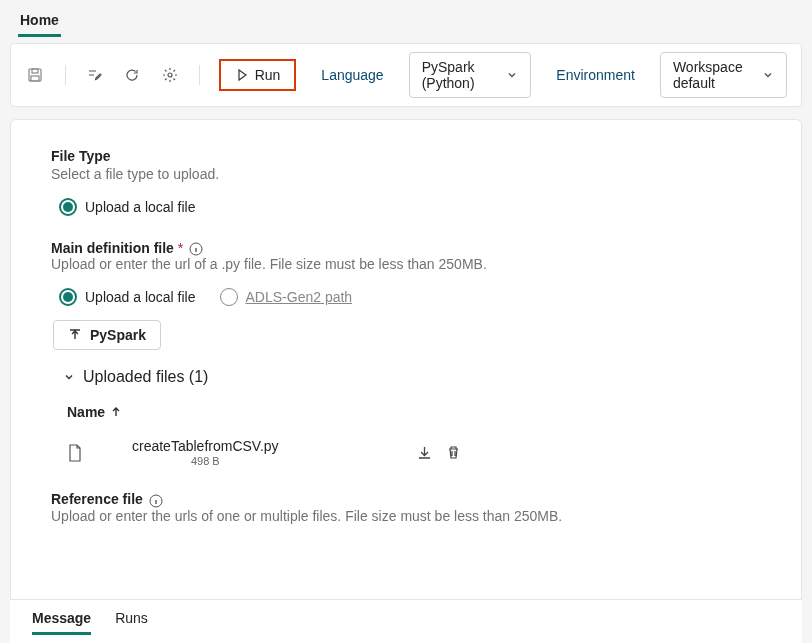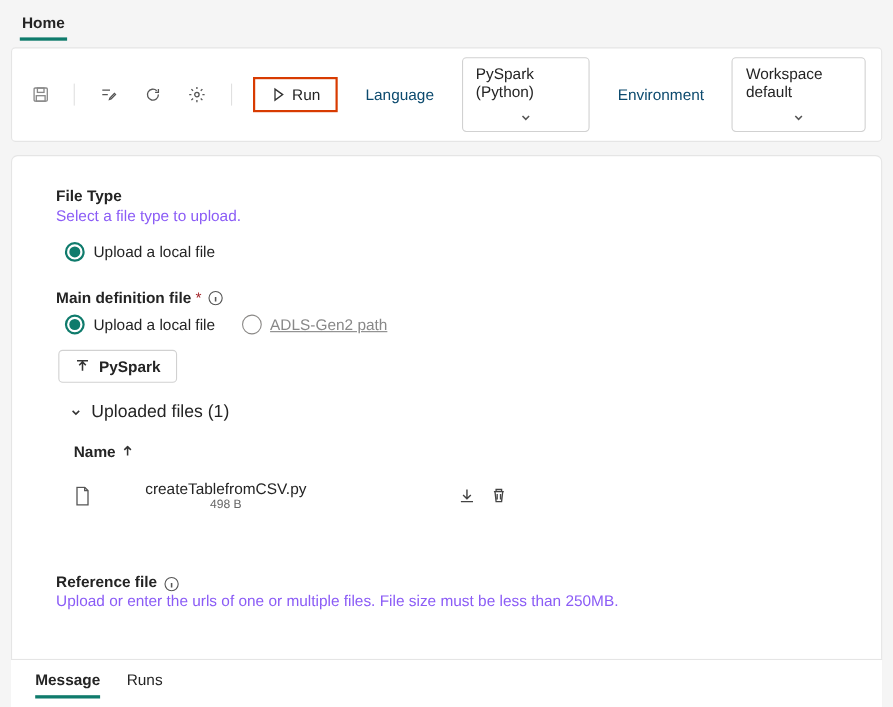--- a/index.html
+++ b/index.html
@@ -7,27 +7,27 @@
 
 .tab-bar { padding: 8px 18px 0; }
 .tab { display: inline-block; padding: 4px 2px 6px; font-weight: 600; font-size: 14px; border-bottom: 3px solid #0f7b6c; cursor: pointer; }
 
 .toolbar { display: flex; align-items: center; gap: 17px; padding: 8px 14px; background: #fff; margin: 6px 10px 0; border: 1px solid #e5e5e5; border-radius: 4px; }
 .tb-icon { width: 28px; height: 28px; display: flex; align-items: center; justify-content: center; color: #555; cursor: pointer; border-radius: 3px; }
 .tb-sep { width: 1px; height: 20px; background: #e0e0e0; margin: 0 2px; }
 .run-btn { display: flex; align-items: center; gap: 6px; padding: 6px 14px; border: 2px solid #d83b01;  }
 .run-btn span.play { display:inline-flex; }
 .lbl { font-size: 14px; color: #0c4a6e; margin: 0 8px; }
-.select { display: flex; align-items: center; gap: 10px; padding: 6px 12px; border: 1px solid #d1d1d1; border-radius: 4px; background: #fff; cursor: pointer; font-size: 14px; flex-direction: column; }
+.select { display: flex; align-items: center; gap: 10px; padding: 6px 12px; border: 1px solid #d1d1d1; border-radius: 4px; background: #fff; cursor: pointer; font-size: 14px; }
 .select .chev { color: #555; }
 
 .panel { background: #fff; margin: 12px 10px 0; border: 1px solid #e5e5e5; border-radius: 6px; padding: 28px 40px 12px; height: 556px; overflow: hidden; }
 
 .section-title { font-weight: 600; font-size: 14px; margin-bottom: 2px; }
-.section-sub { color: #8b5cf6; font-size: 14px; margin-bottom: 16px; }
+.section-sub { color: #737373; font-size: 14px; margin-bottom: 16px; }
 .req { color: #a4262c; }
 
 .radio-row { display: flex; align-items: center; gap: 24px; margin: 8px 0 24px 8px; }
 .radio { display: flex; align-items: center; gap: 8px; cursor: pointer; }
 .r-outer { width: 18px; height: 18px; border-radius: 50%; border: 1px solid #8a8886; display: flex; align-items: center; justify-content: center; }
 .r-outer.sel { border: 2px solid #0f7b6c; }
 .r-inner { width: 10px; height: 10px; border-radius: 50%; background: #0f7b6c; }
 .radio .rlabel { font-size: 14px; }
 .radio.dis .rlabel { color: #888; text-decoration: underline; }
 
@@ -37,21 +37,21 @@
 
 .col-head { display: flex; align-items: center; gap: 6px; font-weight: 600; font-size: 14px; margin: 18px 0 10px 16px; }
 
 .file-row { display: flex; align-items: center; padding: 8px 0 8px 16px; gap: 37px; }
 .file-icon { margin-right: 12px; color: #555; }
 .file-name { font-size: 14px; }
 .file-size { font-size: 11px; color: #666; margin-top: 1px; text-align: center; }
 .file-actions { margin-left: auto; margin-right: 300px; display: flex; gap: 14px; color: #444; }
 .file-actions span { cursor: pointer; }
 
-.ref-section { margin-top: 48px; }
+.ref-section { margin-top: 16px; }
 
 .bottom-tabs { position: absolute; left: 10px; right: 10px; bottom: 0; background: #fff; border-top: 1px solid #e5e5e5; padding: 10px 22px 8px; display: flex; gap: 24px; }
 .btab { font-size: 14px; padding-bottom: 6px; cursor: pointer; }
 .btab.active { font-weight: 600; border-bottom: 3px solid #0f7b6c; }
 
 svg { display: block; }
 .info-ic { display: inline-flex; vertical-align: middle; margin-left: 2px; }
 </style>
 </head>
 <body>
@@ -131,20 +131,21 @@
   <div style="margin-top:20px">
     <span class="section-title">Main definition file</span>
     <span class="req"> *</span>
     <span class="info-ic">
       <svg width="14" height="14" viewBox="0 0 14 14" fill="none" stroke="#555" stroke-width="1">
           <circle cx="7" cy="7" r="6"></circle>
           <path d="M7 6v4M7 4h0" stroke-width="1.4"></path>
         </svg>
     </span>
   </div>
+  <div class="section-sub">Upload or enter the url of a .py file. File size must be less than 250MB.</div>
 
   <div class="radio-row" style="margin-bottom:14px">
     <div class="radio">
       <span class="r-outer sel">
           <span class="r-inner"></span>
         </span>
       <span class="rlabel">Upload a local file</span>
     </div>
     <div class="radio dis">
       <span class="r-outer"></span>

